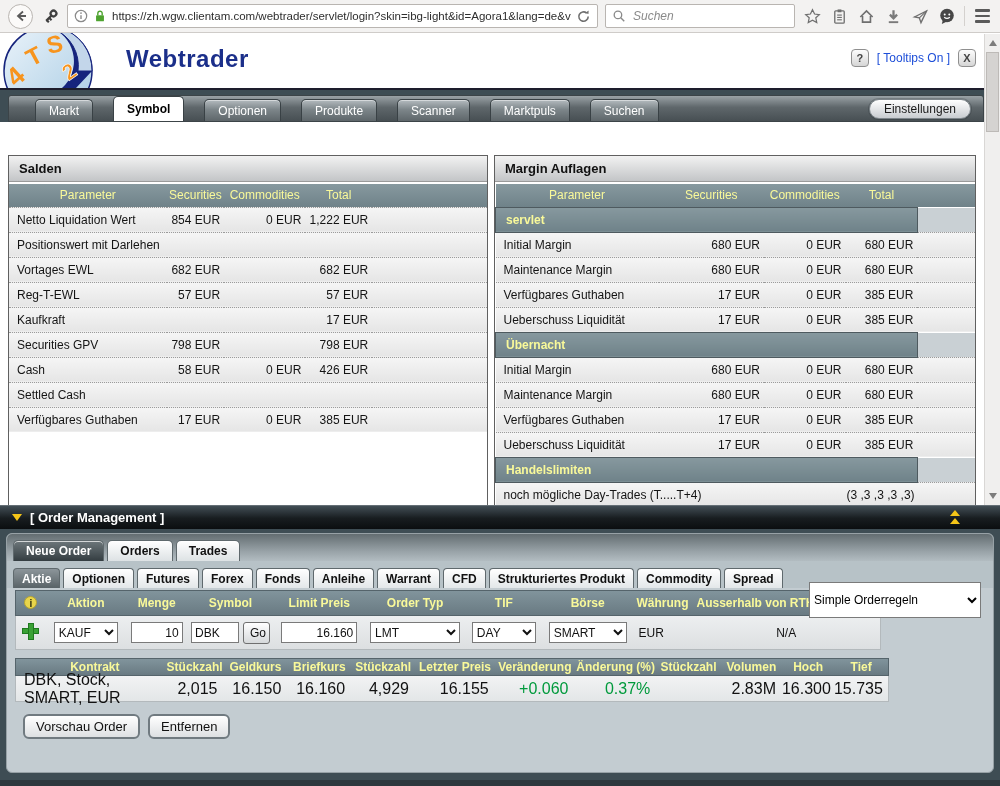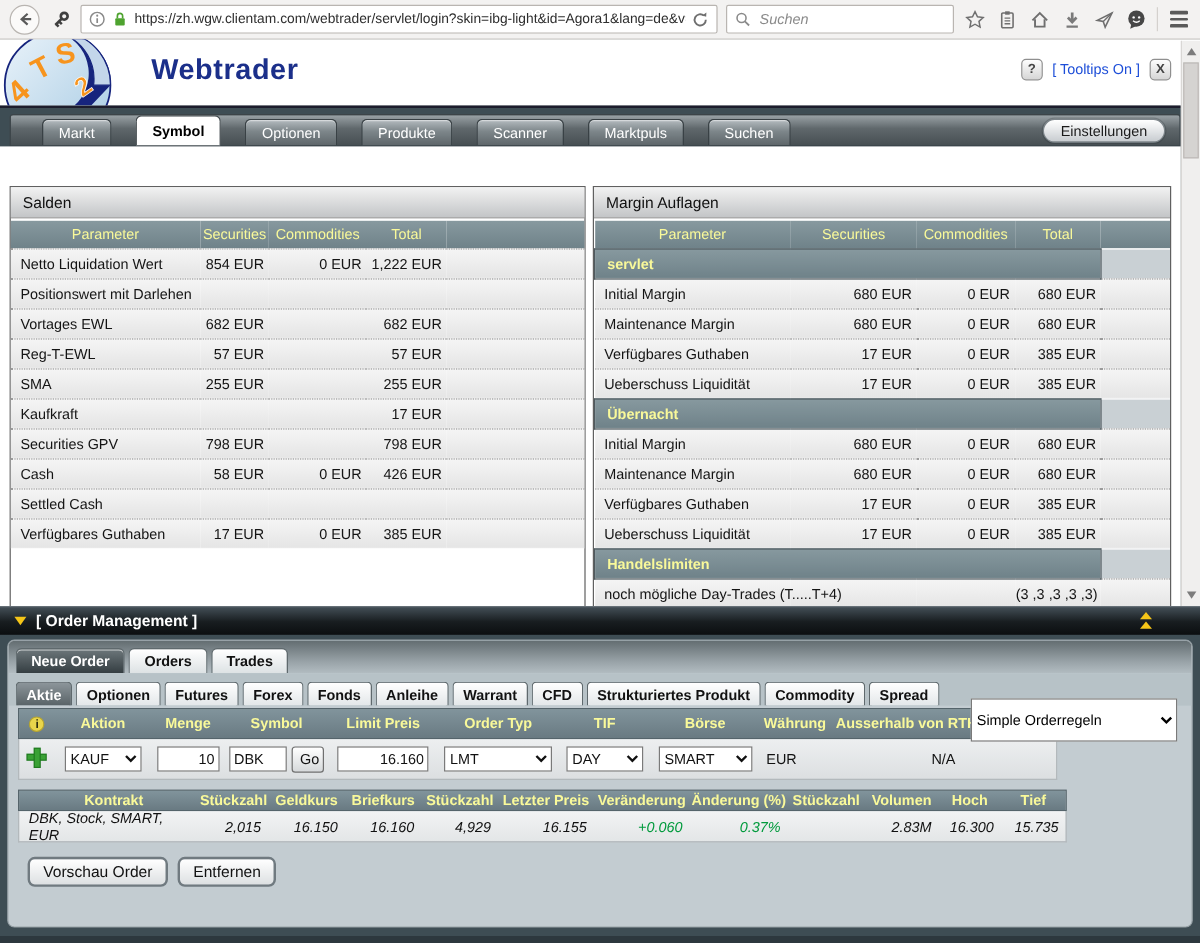--- a/index.html
+++ b/index.html
@@ -47,21 +47,21 @@
   .nav-tab.active{background:#fff;color:#000;font-weight:bold;height:25px;line-height:25px;box-shadow:none;}
   .settings-btn{margin-left:auto;align-self:center;margin-right:12px;height:20px;line-height:18px;
     border-radius:10px;background:linear-gradient(#ffffff,#c8ccd0);border:1px solid #7d858a;
     padding:0 14px;font-size:12px;color:#1a1a1a;box-shadow:0 0 0 1px rgba(40,48,52,.25);}
 
   
   .content{position:absolute;top:122px;left:0;width:984px;height:383px;background:#fff;}
   .panel{position:absolute;top:33px;border:1px solid #606060;background:#fff;}
   .panel-left{left:8px;width:480px;height:352px;}
   .panel-right{left:494px;width:482px;height:352px;overflow:hidden;}
-  .panel-title{height:26px;line-height:26px;padding-left:10px;font-size:13px;font-weight:normal;color:#111;
+  .panel-title{height:26px;line-height:26px;padding-left:10px;font-size:13px;font-weight:bold;color:#111;
     background:linear-gradient(#f2f2f2,#c3c5c7);border-bottom:1px solid #9a9a9a;}
   table.acct{width:100%;border-collapse:collapse;font-size:12px;table-layout:fixed;margin-top:2px;}
   table.acct th{height:23px;background:linear-gradient(#87999f,#6f8289);color:#f9f99a;
     font-size:12px;font-weight:normal;text-align:center;}
   table.acct td{height:25px;border-top:1px dotted #9b9b9b;color:#141414;white-space:nowrap;
     background:linear-gradient(#f5f5f5,#e5e5e5);}
   table.acct td.p{padding-left:8px;text-align:left;}
   table.acct td.v{text-align:right;padding-right:4px;}
   table.acct td.sect{background:linear-gradient(#87999f,#6f8289);color:#f9f99a;font-weight:bold;
     padding-left:10px;border:1px solid #4e5a5f;}
@@ -118,21 +118,21 @@
   .tin{height:21px;border:1px solid #7a7a7a;font-size:12px;font-family:inherit;padding:0 3px;background:#fff;color:#111;}
   .tin.num{text-align:right;}
   select.tin{padding:0;}
   .go-btn{height:22px;width:27px;border:1px solid #6f6f6f;border-radius:3px;font-size:12px;color:#111;
     background:linear-gradient(#ffffff,#d6d9db);font-family:inherit;}
   .sym-go{display:flex;gap:4px;justify-content:center;align-items:center;}
 
   .q-head{width:874px;height:18px;background:linear-gradient(#81949c,#697a82);
     color:#f9f99a;font-weight:bold;font-size:12px;border:1px solid #55646b;margin-top:8px;}
   .q-row{width:874px;height:26px;background:linear-gradient(#f2f3f4,#e3e6e7);
-    border:1px solid #b3b9bc;border-top:none;font-size:12px;color:#111;font-style:italic;}
+    border:1px solid #b3b9bc;border-top:none;font-size:16px;color:#111;}
   .q0{width:150px;text-align:left;padding-left:8px;} .q1{width:58px;} .q2{width:64px;} .q3{width:64px;}
   .q4{width:64px;} .q5{width:80px;} .q6{width:80px;} .q7{width:82px;} .q8{width:64px;}
   .q9{width:62px;} .q10{width:52px;} .q11{width:54px;}
   .q-head > div{text-align:center;}
   .q-row > div{text-align:right;padding-right:6px;}
   .q-row > .q0{text-align:left;padding-left:8px;}
   .green{color:#009a3c;}
 
   .om-buttons{margin:12px 0 0 8px;display:flex;gap:8px;}
   .btn{height:25px;border:2px solid #707a80;border-radius:6px;background:linear-gradient(#ffffff,#dde0e2);
@@ -309,27 +309,20 @@
               <td class="v">682 EUR</td>
               <td class="v"></td>
               <td class="v">682 EUR</td>
               <td></td>
             </tr>
           <tr>
               <td class="p">Reg-T-EWL</td>
               <td class="v">57 EUR</td>
               <td class="v"></td>
               <td class="v">57 EUR</td>
-              <td></td>
-            </tr>
-          <tr>
-              <td class="p">SMA</td>
-              <td class="v">255 EUR</td>
-              <td class="v"></td>
-              <td class="v">255 EUR</td>
               <td></td>
             </tr>
           <tr>
               <td class="p">Kaufkraft</td>
               <td class="v"></td>
               <td class="v"></td>
               <td class="v">17 EUR</td>
               <td></td>
             </tr>
           <tr>

